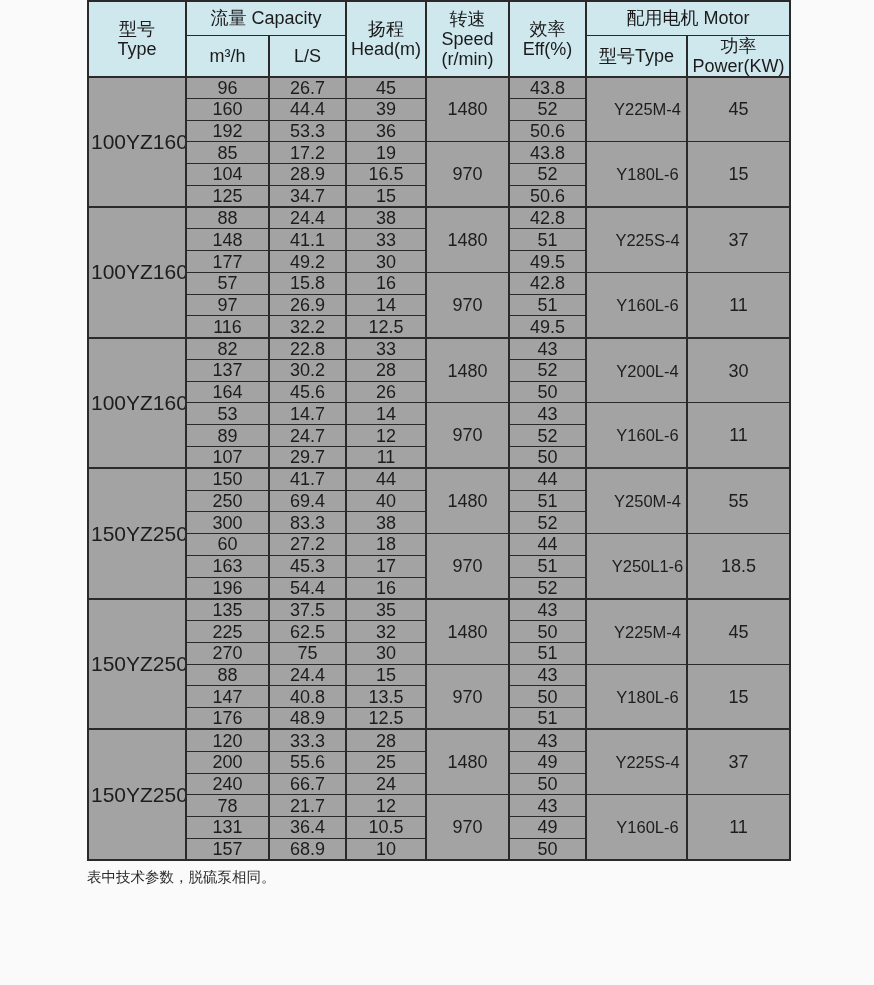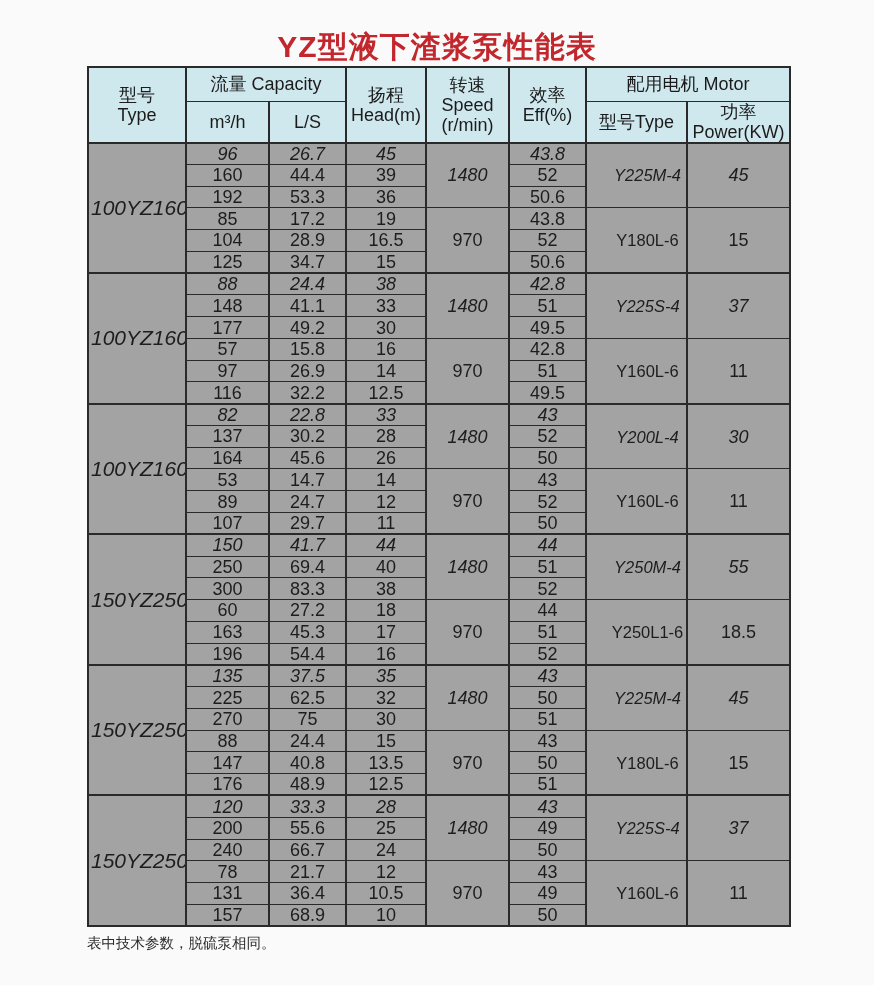--- a/index.html
+++ b/index.html
@@ -66,34 +66,33 @@
   .perf-table thead tr { height: 34px; }
   .perf-table tbody tr { height: 21.77px; }
   .perf-table tbody td {
     font-size: 18px;
     line-height: 20px;
     color: var(--ink);
     white-space: nowrap;
   }
   .perf-table tbody td.pump-type { font-size: 21px; }
   .perf-table tbody td.motor-name { font-size: 16.5px; padding-left: 24px; }
-  .perf-table tbody tr.group-start td { border-top: 2px solid var(--border-dark); font-style: italic; }
+  .perf-table tbody tr.group-start td { border-top: 2px solid var(--border-dark); }
 
   .footnote {
     margin: 7px 0 0 87px;
     font-size: 14.5px;
     line-height: 19px;
     color: #2b2b2b;
   }
 </style>
 </head>
 <body>
 
 <div class="page">
-  <h1 class="title">YZ型液下渣浆泵性能表</h1>
 
   <table class="perf-table">
     <colgroup>
       <col style="width:98px">
       <col style="width:83px">
       <col style="width:77px">
       <col style="width:80px">
       <col style="width:83px">
       <col style="width:77px">
       <col style="width:101px">

